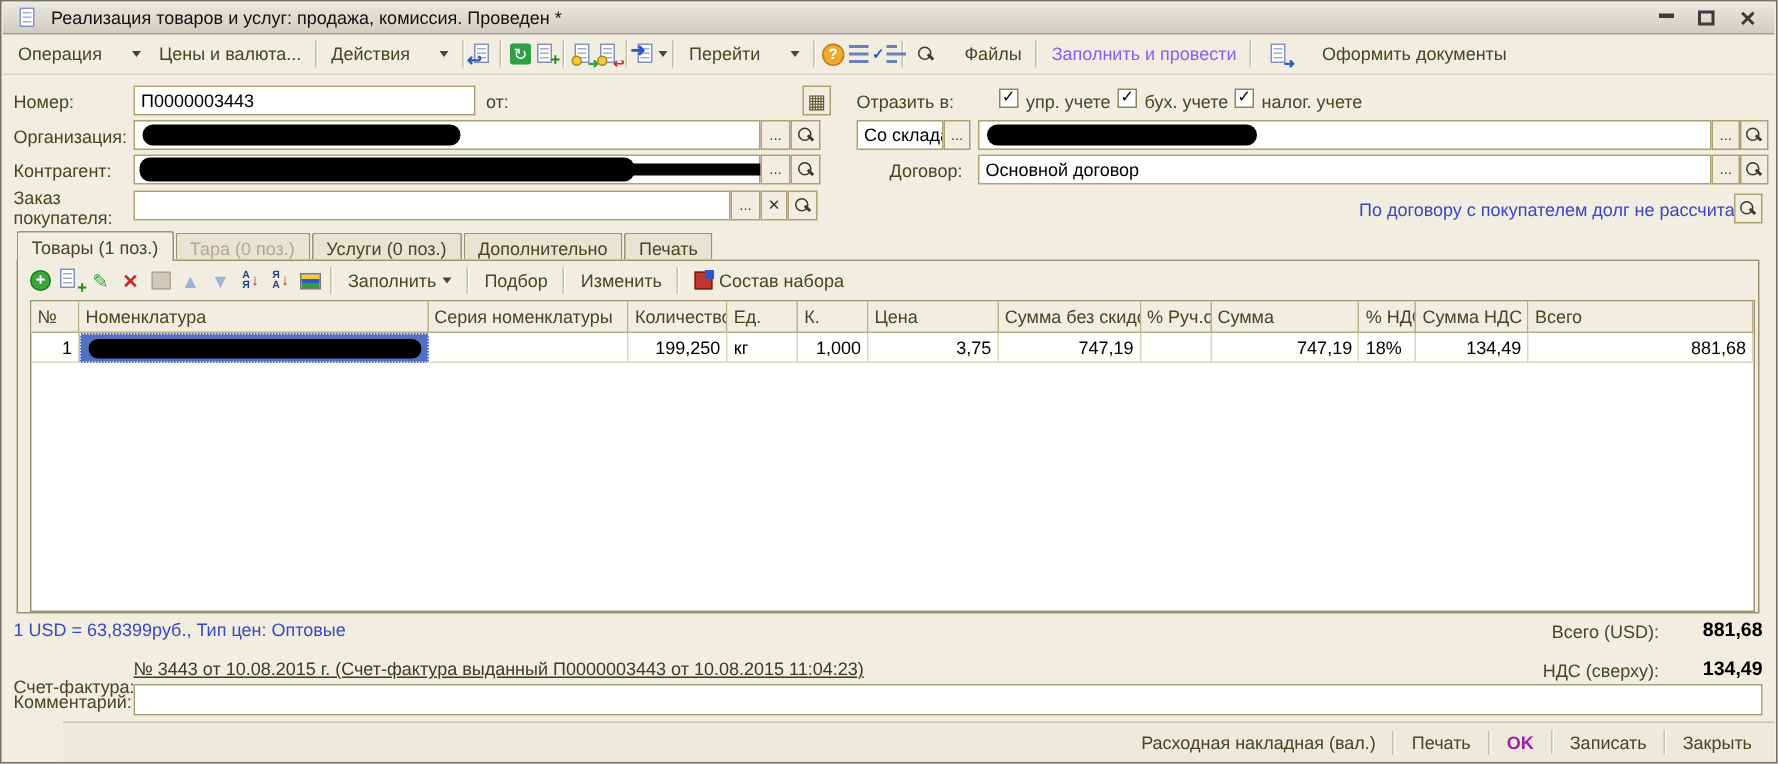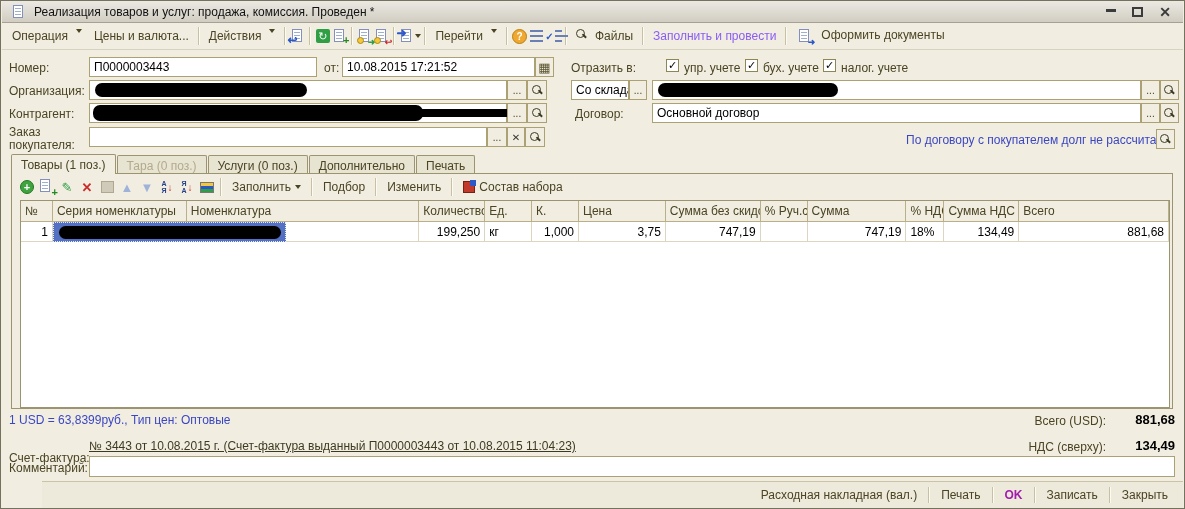--- a/index.html
+++ b/index.html
@@ -13,21 +13,21 @@
     display:flex; align-items:center; padding:0 8px; }
   .title-text { font-weight:normal; color:#111; margin-left:7px; }
   .win-controls { margin-left:auto; display:flex; align-items:center; gap:16px; padding-right:4px; }
   .ctl { cursor:default; display:flex; align-items:flex-end; }
   .ctl-min { width:10px; height:3px; background:#3b3b3b; margin-bottom:2px; }
   .ctl-max { width:11px; height:10px; border:2px solid #3b3b3b; }
 
   
   .toolbar { position:absolute; left:1px; top:22px; right:1px; height:27px;
     display:flex; align-items:center; padding:0 4px; border-bottom:1px solid #D8D3C0; }
-  .tb-btn { display:inline-flex; gap:8px; padding:3px 6px; white-space:nowrap; cursor:default; }
+  .tb-btn { display:inline-flex; align-items:center; gap:20px; padding:3px 6px; white-space:nowrap; cursor:default; }
   .tb-btn.disabled { color:#8b5cf6; }
   .caret { width:0; height:0; border-left:3px solid transparent; border-right:3px solid transparent; border-top:4px solid #4A4423; display:inline-block; }
   .sep { width:0; height:18px; border-left:1px solid #C7C0A3; border-right:1px solid #FBFAF3; margin:0 3px; }
   .ico { width:17px; height:16px; display:inline-flex; align-items:center; justify-content:center; position:relative; flex:none; }
   .doc { position:absolute; left:3px; top:1px; width:10px; height:13px; background:#fff; border:1px solid #8490BC; }
   .doc:before { content:""; position:absolute; left:1px; top:2px; width:6px; height:1px; background:#9FB0CF; box-shadow:0 3px 0 #9FB0CF, 0 6px 0 #9FB0CF; }
   .badge { position:absolute; font-weight:bold; }
   .coin { position:absolute; width:7px; height:7px; border-radius:50%; background:#F4C83A; border:1px solid #A98A12; left:1px; bottom:0; }
   .g-plus { color:#1F8A1F; font-weight:bold; font-size:11px; right:-1px; bottom:-2px; }
   .help-circle { width:15px; height:15px; border-radius:50%; background:#F0A830; border:1px solid #B97F14; color:#fff; font-weight:bold; font-size:10px; display:flex; align-items:center; justify-content:center; }
@@ -181,21 +181,20 @@
           <span class="doc"></span>
           <span class="badge blue-arrow" style="right:-2px;bottom:-3px;font-size:9px;">➜</span>
         </span>
         <span>Оформить документы</span>
       </span>
   </div>
 
   <span class="lbl" style="left:8px; top:60px;">Номер:</span>
   <span class="field" style="left:88px; top:56px; width:228px;">П0000003443</span>
   <span class="lbl" style="left:323px; top:60px;">от:</span>
-  <span class="field" style="left:341px; top:56px; width:193px;">10.08.2015 17:21:52</span>
   <span class="sq-btn" style="left:534px; top:56px; width:19px; font-size:13px; color:#5A5430;">▦</span>
 
   <span class="lbl" style="left:8px; top:83px;">Организация:</span>
   <span class="field" style="left:88px; top:79px; width:418px;"></span>
   <span class="redaction" style="left:94px; top:82px; width:212px; height:14px;"></span>
   <span class="sq-btn" style="left:506px; top:79px; width:20px;">...</span>
   <span class="sq-btn" style="left:526px; top:79px; width:20px;">
       <span class="mag"></span>
     </span>
 
@@ -227,21 +226,21 @@
 
   <span class="field" style="left:570px; top:79px; width:58px;">Со склада</span>
   <span class="sq-btn" style="left:628px; top:79px; width:18px;">...</span>
   <span class="field" style="left:651px; top:79px; width:489px;"></span>
   <span class="redaction" style="left:657px; top:82px; width:180px; height:14px;"></span>
   <span class="sq-btn" style="left:1140px; top:79px; width:19px;">...</span>
   <span class="sq-btn" style="left:1159px; top:79px; width:19px;">
       <span class="mag"></span>
     </span>
 
-  <span class="lbl" style="left:574px; top:106px;">Договор:</span>
+  <span class="lbl" style="left:592px; top:106px;">Договор:</span>
   <span class="field" style="left:651px; top:102px; width:489px;">Основной договор</span>
   <span class="sq-btn" style="left:1140px; top:102px; width:19px;">...</span>
   <span class="sq-btn" style="left:1159px; top:102px; width:19px;">
       <span class="mag"></span>
     </span>
 
   <span class="lbl link" style="left:905px; top:132px;">По договору с покупателем долг не рассчитан</span>
   <span class="sq-btn" style="left:1155px; top:128px; width:19px; height:20px;">
       <span class="mag"></span>
     </span>
@@ -303,22 +302,22 @@
       <span class="sep"></span>
       <span class="tbar-btn">
           <span class="kit-box"></span>
           <span>Состав набора</span>
         </span>
     </div>
 
     <div class="grid">
       <div class="g-row">
         <span class="gh w0">№</span>
+        <span class="gh w1">Номенклатура</span>
         <span class="gh w2">Серия номенклатуры</span>
-        <span class="gh w1">Номенклатура</span>
         <span class="gh w3">Количество</span>
         <span class="gh w4">Ед.</span>
         <span class="gh w5">К.</span>
         <span class="gh w6">Цена</span>
         <span class="gh w7">Сумма без скидок</span>
         <span class="gh w8">% Руч.ск.</span>
         <span class="gh w9">Сумма</span>
         <span class="gh w10">% НДС</span>
         <span class="gh w11">Сумма НДС</span>
         <span class="gh w12">Всего</span>

